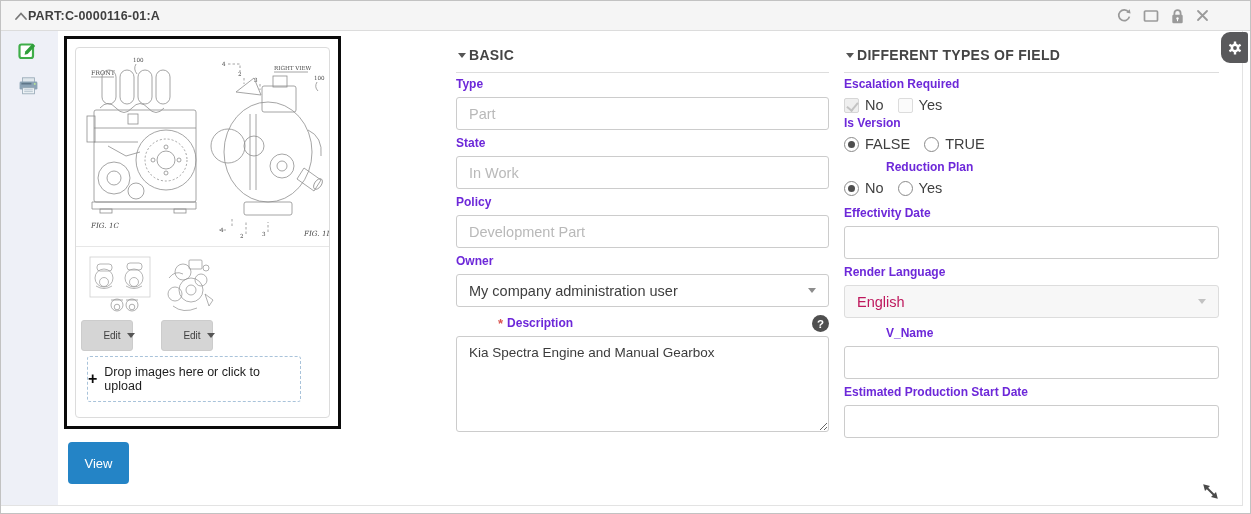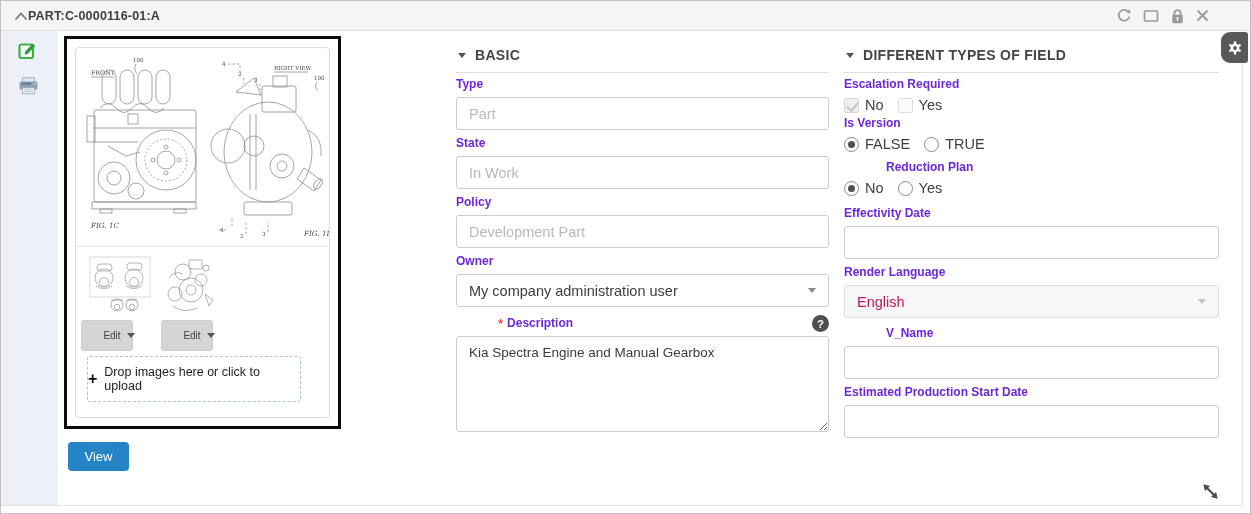--- a/index.html
+++ b/index.html
@@ -33,29 +33,29 @@
     position:absolute;top:272px;width:52px;height:31px;background:#d5d5d5;border:1px solid #cccccc;
     border-radius:3px;color:#3e3e3e;font-size:10px;display:flex;align-items:center;justify-content:center;gap:6px;cursor:pointer;padding-left:24px;
   }
   .caret-down{width:0;height:0;border-left:4px solid transparent;border-right:4px solid transparent;border-top:5px solid #555;}
   .dropzone{
     position:absolute;left:11px;top:308px;width:214px;height:46px;border:1px dashed #a9c3da;border-radius:3px;
     display:flex;align-items:center;justify-content:center;gap:7px;font-size:12.5px;color:#1d1d1d;cursor:pointer;background:#fff;
   }
   .dz-plus{font-weight:bold;font-size:16px;color:#0c0c0c;line-height:1;}
   .view-btn{
-    position:absolute;left:67px;top:411px;width:61px;height:29px;background:#2484c6;border:none;border-radius:4px;
+    position:absolute;left:67px;top:411px;width:61px;height:42px;background:#2484c6;border:none;border-radius:4px;
     color:#fff;font-size:13px;font-family:inherit;cursor:pointer;
   }
   
   .col{position:absolute;top:15px;}
   .col-basic{left:455px;width:373px;}
   .col-types{left:843px;width:375px;}
   .sec-head{
-    display:flex;align-items:center;gap:9px;font-size:14px;font-weight:bold;color:#454545;
+    display:flex;align-items:center;gap:3px;font-size:14px;font-weight:bold;color:#454545;
     letter-spacing:.3px;padding:1px 0 9px 2px;border-bottom:1px solid #ddd;cursor:pointer;
   }
   .lbl{font-size:12px;font-weight:bold;color:#6d28d9;line-height:15px;}
   .inp{
     width:100%;height:33px;border:1px solid #ccc;border-radius:3px;padding:0 12px;
     font-size:14.5px;font-family:inherit;color:#3e3e3e;background:#fff;outline:none;
   }
   .inp.muted{color:#b9b9b9;}
   .sel{
     display:flex;align-items:center;justify-content:space-between;height:33px;border:1px solid #ccc;

